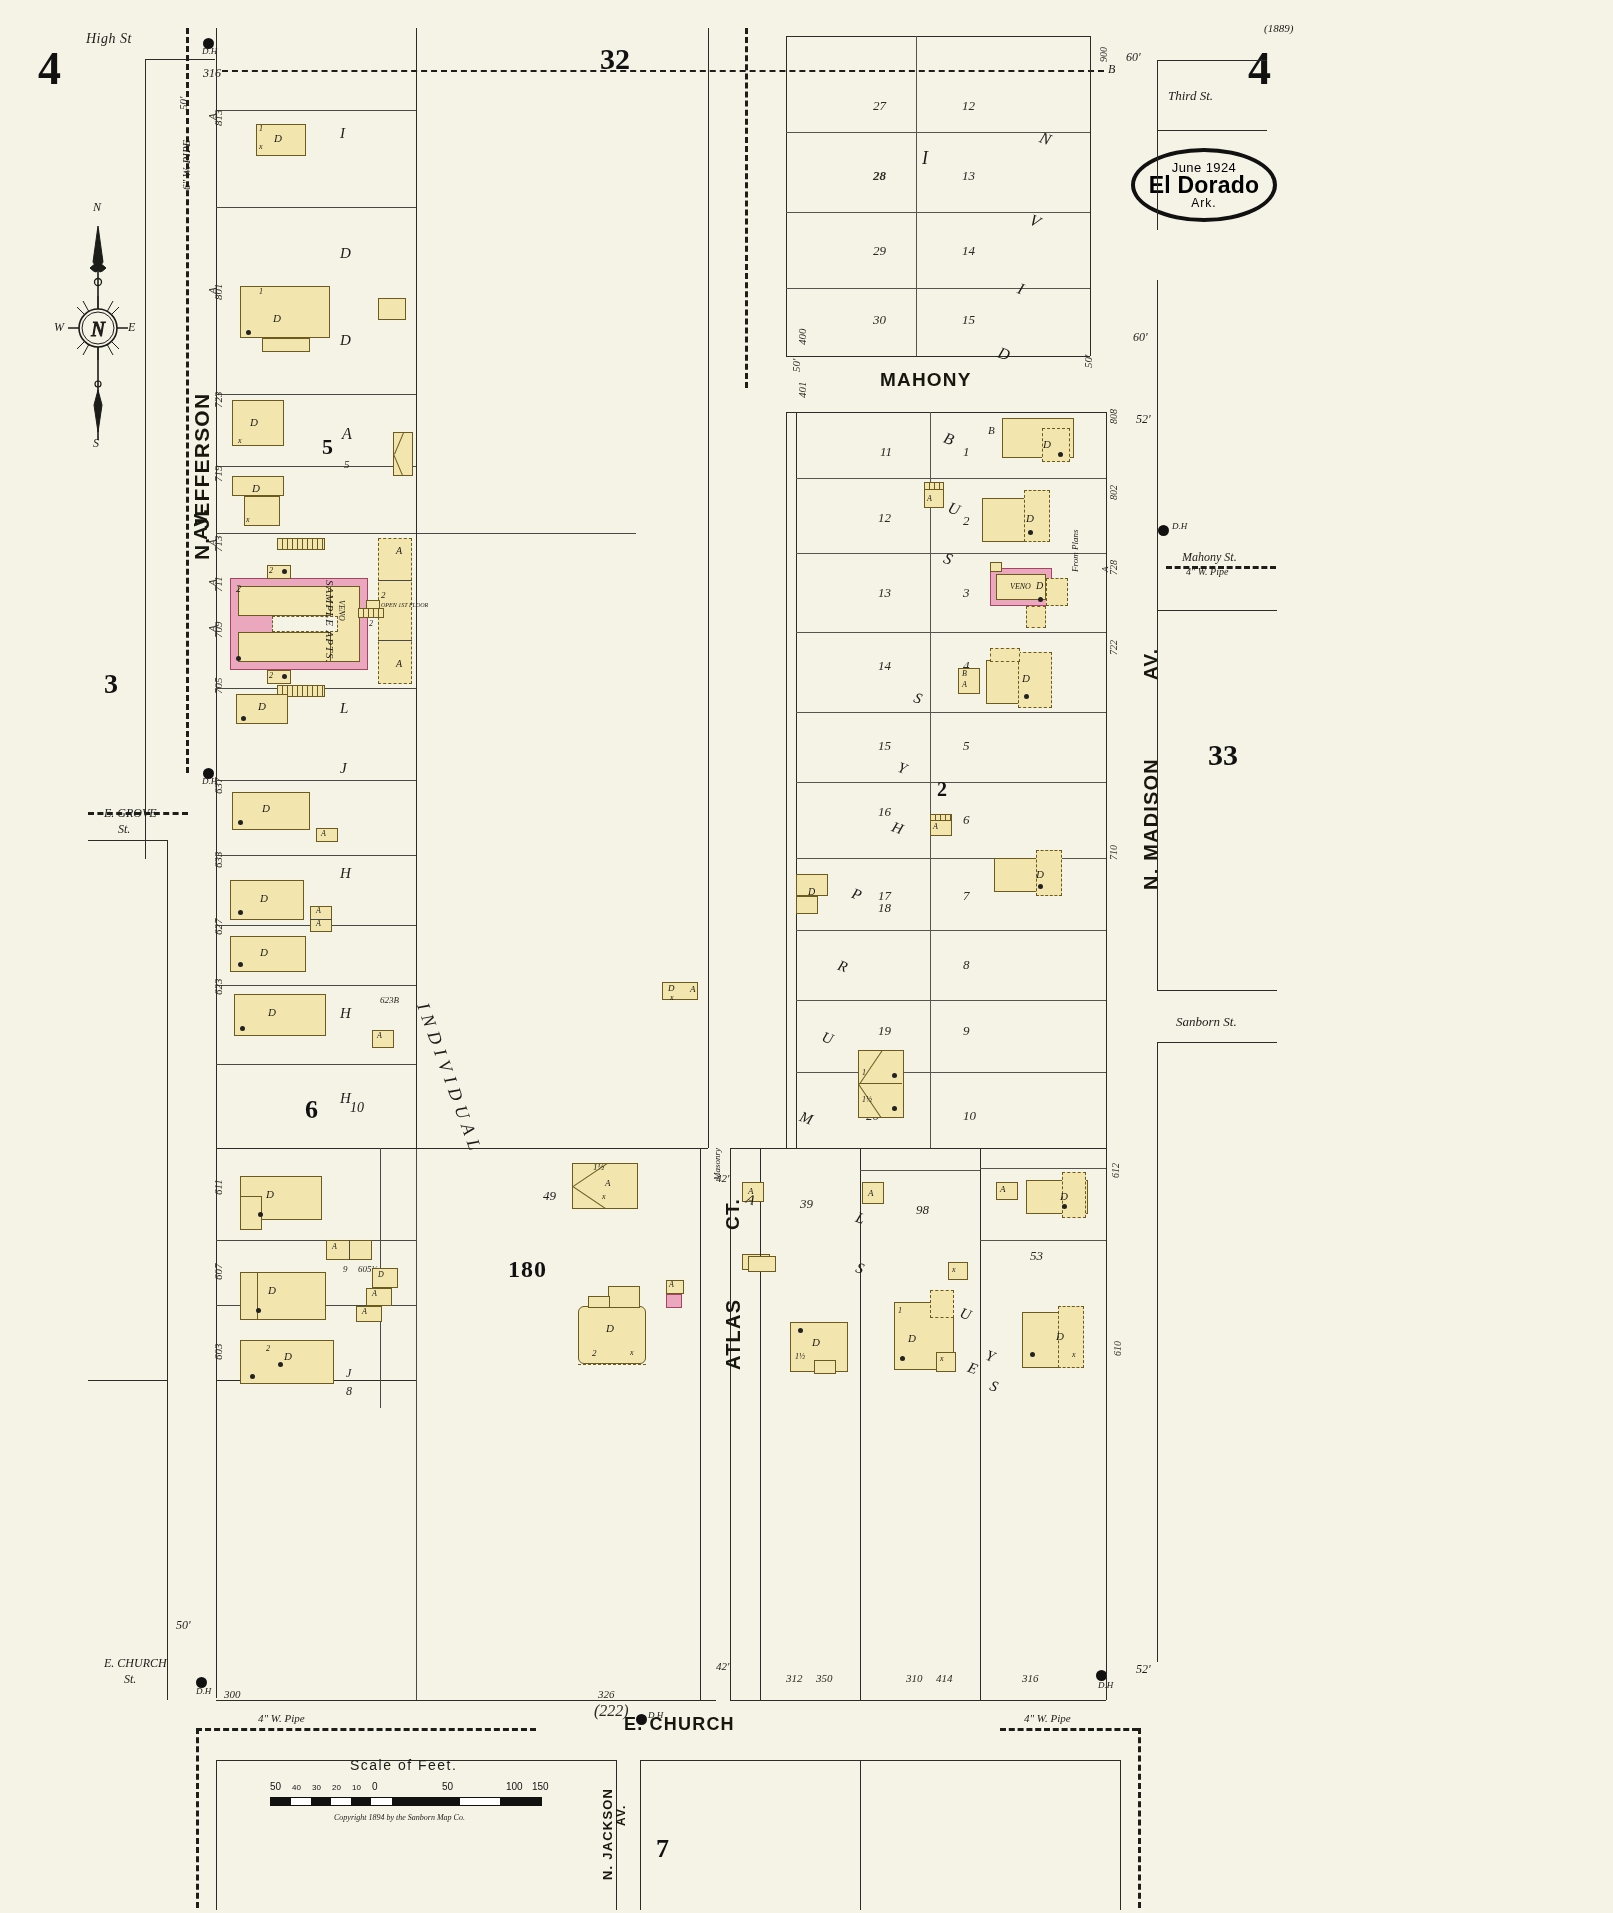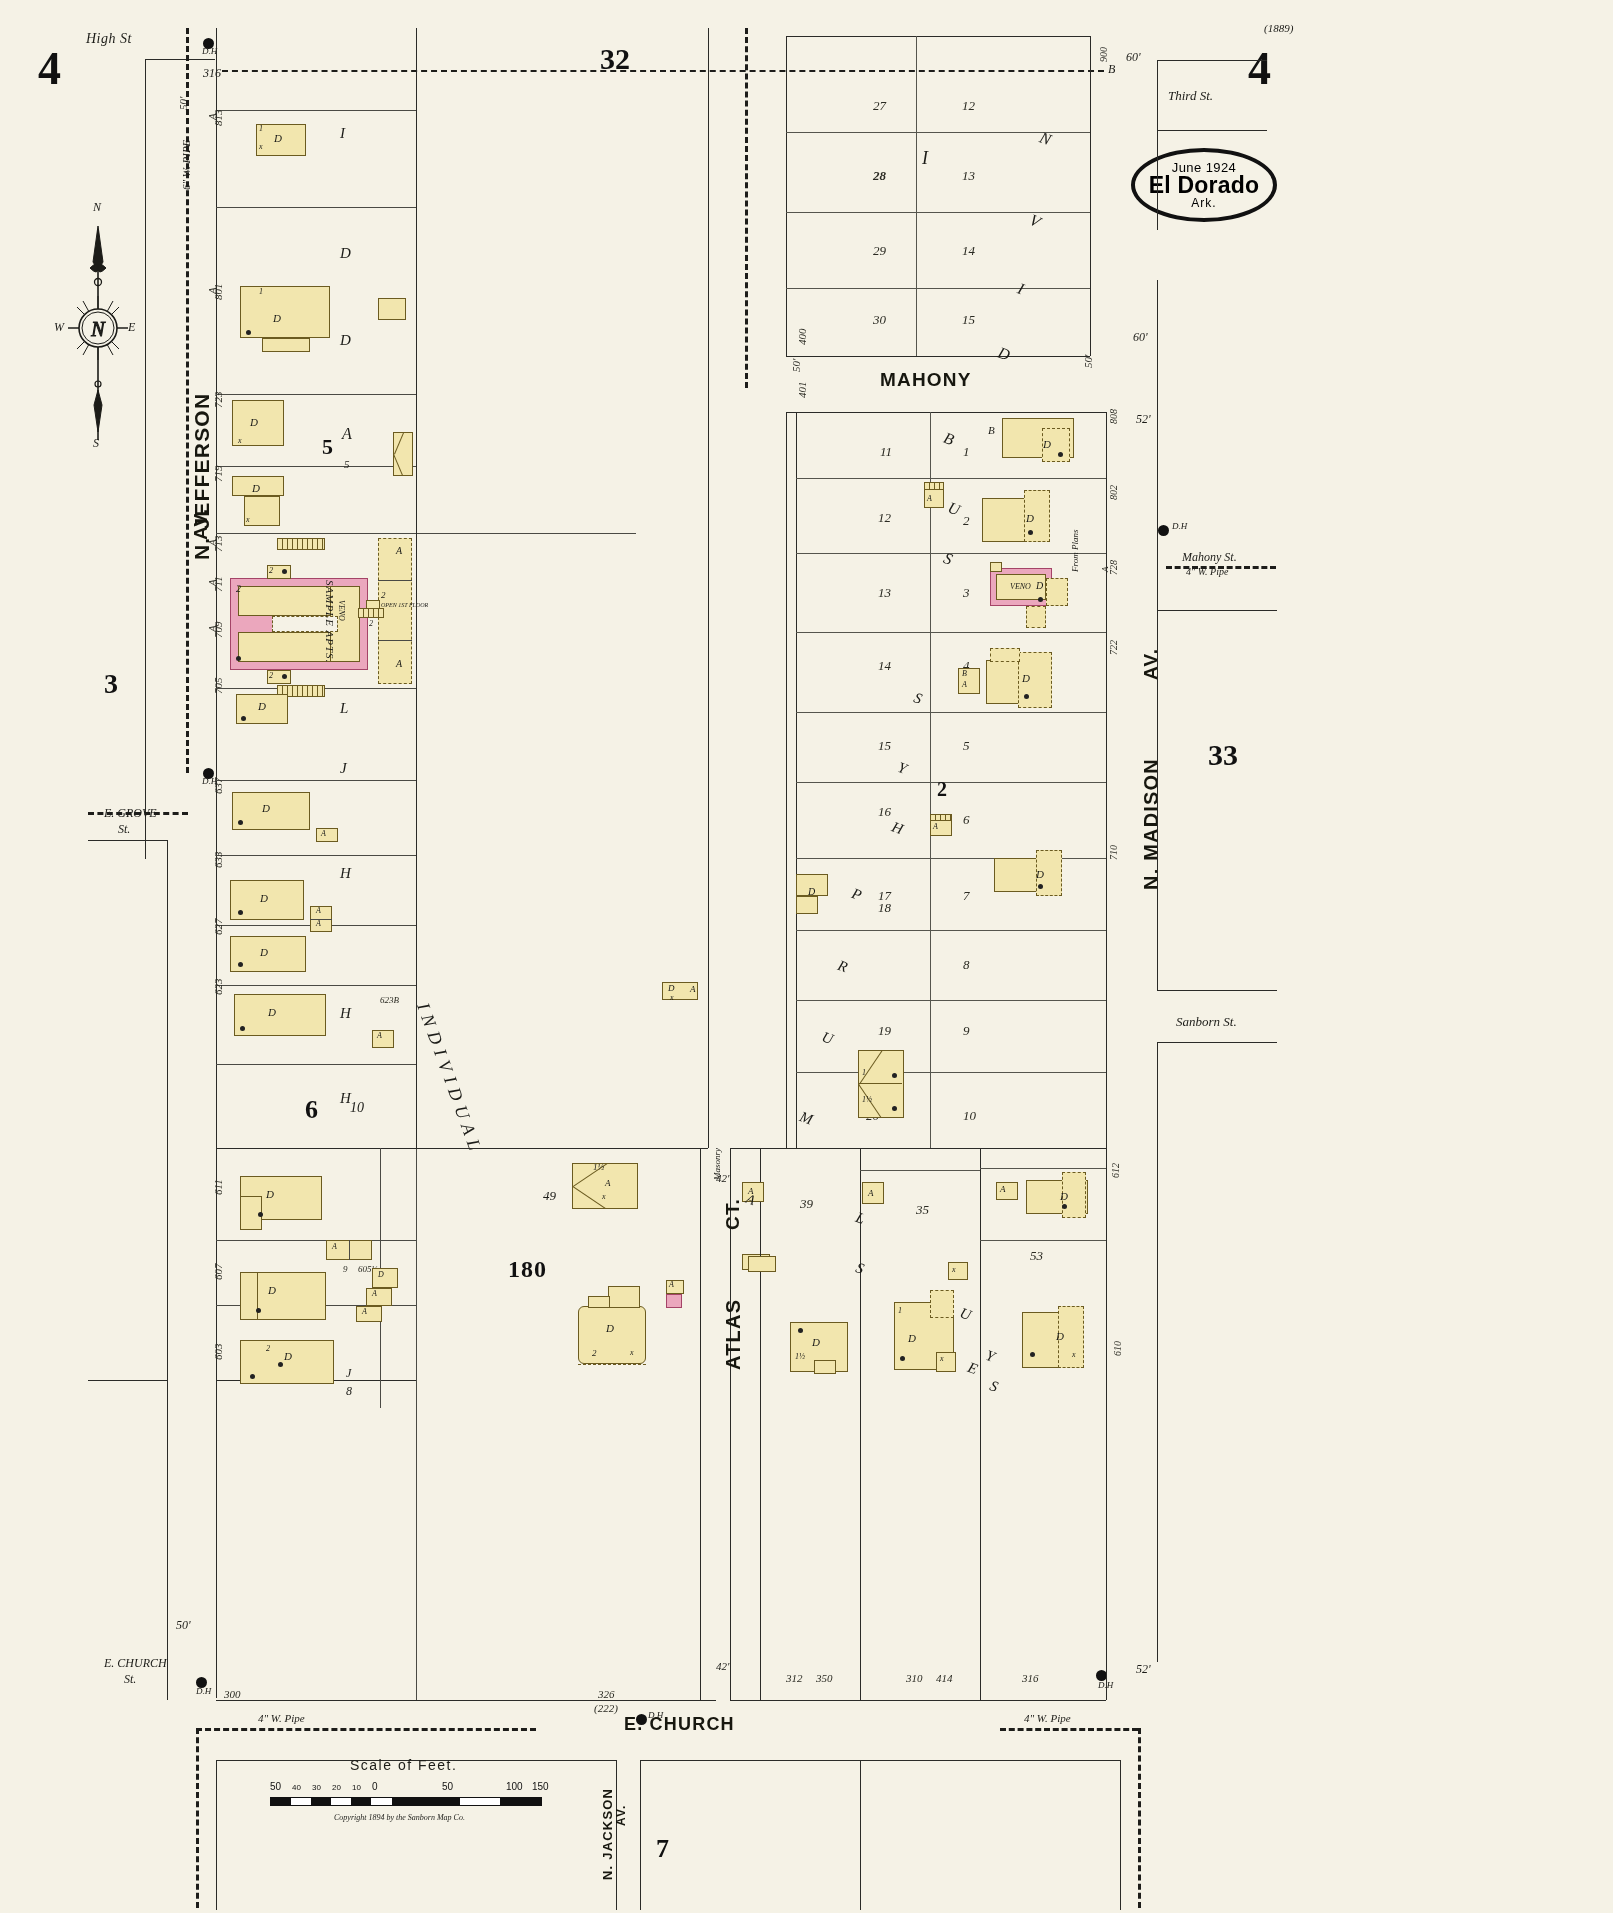--- a/index.html
+++ b/index.html
@@ -494,21 +494,21 @@
   <div class="vl" style="left:860px;top:1148px;height:552px;"></div>
   <div class="vl" style="left:980px;top:1148px;height:552px;"></div>
   <div class="vl" style="left:1106px;top:1148px;height:552px;"></div>
   <div class="hl" style="left:730px;top:1700px;width:376px;"></div>
   <div class="hl" style="left:216px;top:1700px;width:500px;"></div>
   <div class="hl-lot" style="left:980px;top:1240px;width:126px;"></div>
   <div class="hl-lot" style="left:860px;top:1170px;width:120px;"></div>
   <div class="hl-lot" style="left:980px;top:1168px;width:126px;"></div>
 
   <div class="t lot abs" style="left:800px;top:1196px;">39</div>
-  <div class="t lot abs" style="left:916px;top:1202px;">35</div>
+  <div class="t lot abs" style="left:916px;top:1202px;">98</div>
   <div class="t lot abs" style="left:1030px;top:1248px;">53</div>
 
   <div class="bldg" style="left:742px;top:1182px;width:22px;height:20px;"></div>
   <div class="t hand abs" style="left:748px;top:1186px;font-size:9px;">A</div>
   <div class="bldg" style="left:862px;top:1182px;width:22px;height:22px;"></div>
   <div class="t hand abs" style="left:868px;top:1188px;font-size:9px;">A</div>
   <div class="bldg" style="left:996px;top:1182px;width:22px;height:18px;"></div>
   <div class="t hand abs" style="left:1000px;top:1184px;font-size:9px;">A</div>
   <div class="bldg" style="left:1026px;top:1180px;width:62px;height:34px;"></div>
   <div class="bldg-dash" style="left:1062px;top:1172px;width:24px;height:46px;"></div>
@@ -547,21 +547,21 @@
   <div class="t hand abs" style="left:990px;top:1378px;font-size:15px;transform:rotate(20deg);">S</div>
   <div class="t hand abs" style="left:746px;top:1192px;font-size:14px;transform:rotate(20deg);">A</div>
 
   <div class="t hn abs" style="left:786px;top:1672px;font-size:11px;">312</div>
   <div class="t hn abs" style="left:816px;top:1672px;font-size:11px;">350</div>
   <div class="t hn abs" style="left:906px;top:1672px;font-size:11px;">310</div>
   <div class="t hn abs" style="left:936px;top:1672px;font-size:11px;">414</div>
   <div class="t hn abs" style="left:1022px;top:1672px;font-size:11px;">316</div>
   <div class="t hn abs" style="left:224px;top:1688px;font-size:11px;">300</div>
   <div class="t hn abs" style="left:598px;top:1688px;font-size:11px;">326</div>
-  <div class="t hn abs" style="left:594px;top:1702px;font-size:11px;">(222)</div>
+  <div class="t hn abs" style="left:594px;top:1702px;font-size:16px;">(222)</div>
   <div class="t hn abs rot90" style="left:1112px;top:1356px;font-size:10px;">610</div>
 
   <div class="t street abs" style="left:624px;top:1714px;font-size:18px;">E. CHURCH</div>
   <div class="pipe-h" style="left:196px;top:1728px;width:340px;"></div>
   <div class="t hand abs" style="left:258px;top:1712px;font-size:11px;">4" W. Pipe</div>
   <div class="pipe-h" style="left:1000px;top:1728px;width:138px;"></div>
   <div class="t hand abs" style="left:1024px;top:1712px;font-size:11px;">4" W. Pipe</div>
   <div class="pipe-v" style="left:196px;top:1728px;height:180px;"></div>
   <div class="pipe-v" style="left:1138px;top:1728px;height:180px;"></div>
   <div class="hl" style="left:216px;top:1760px;width:400px;"></div>

